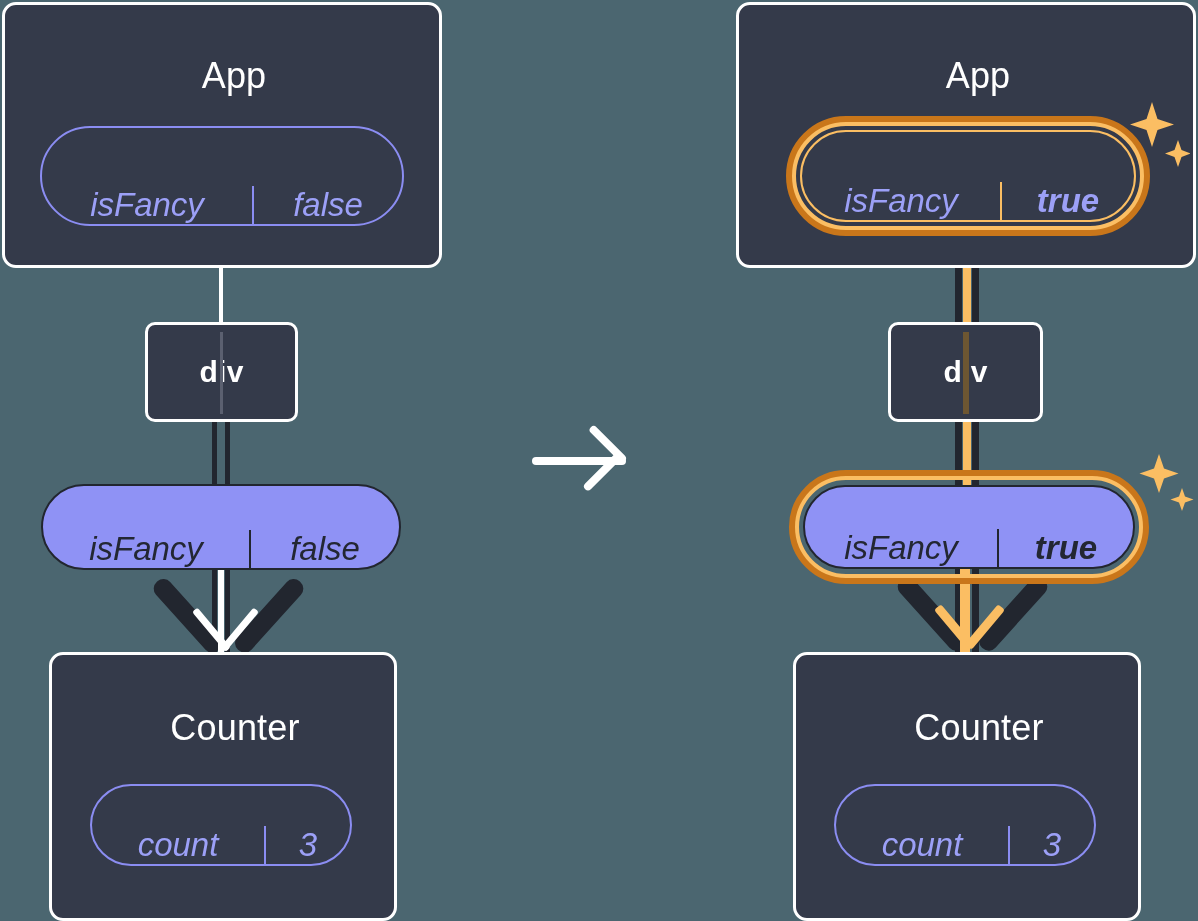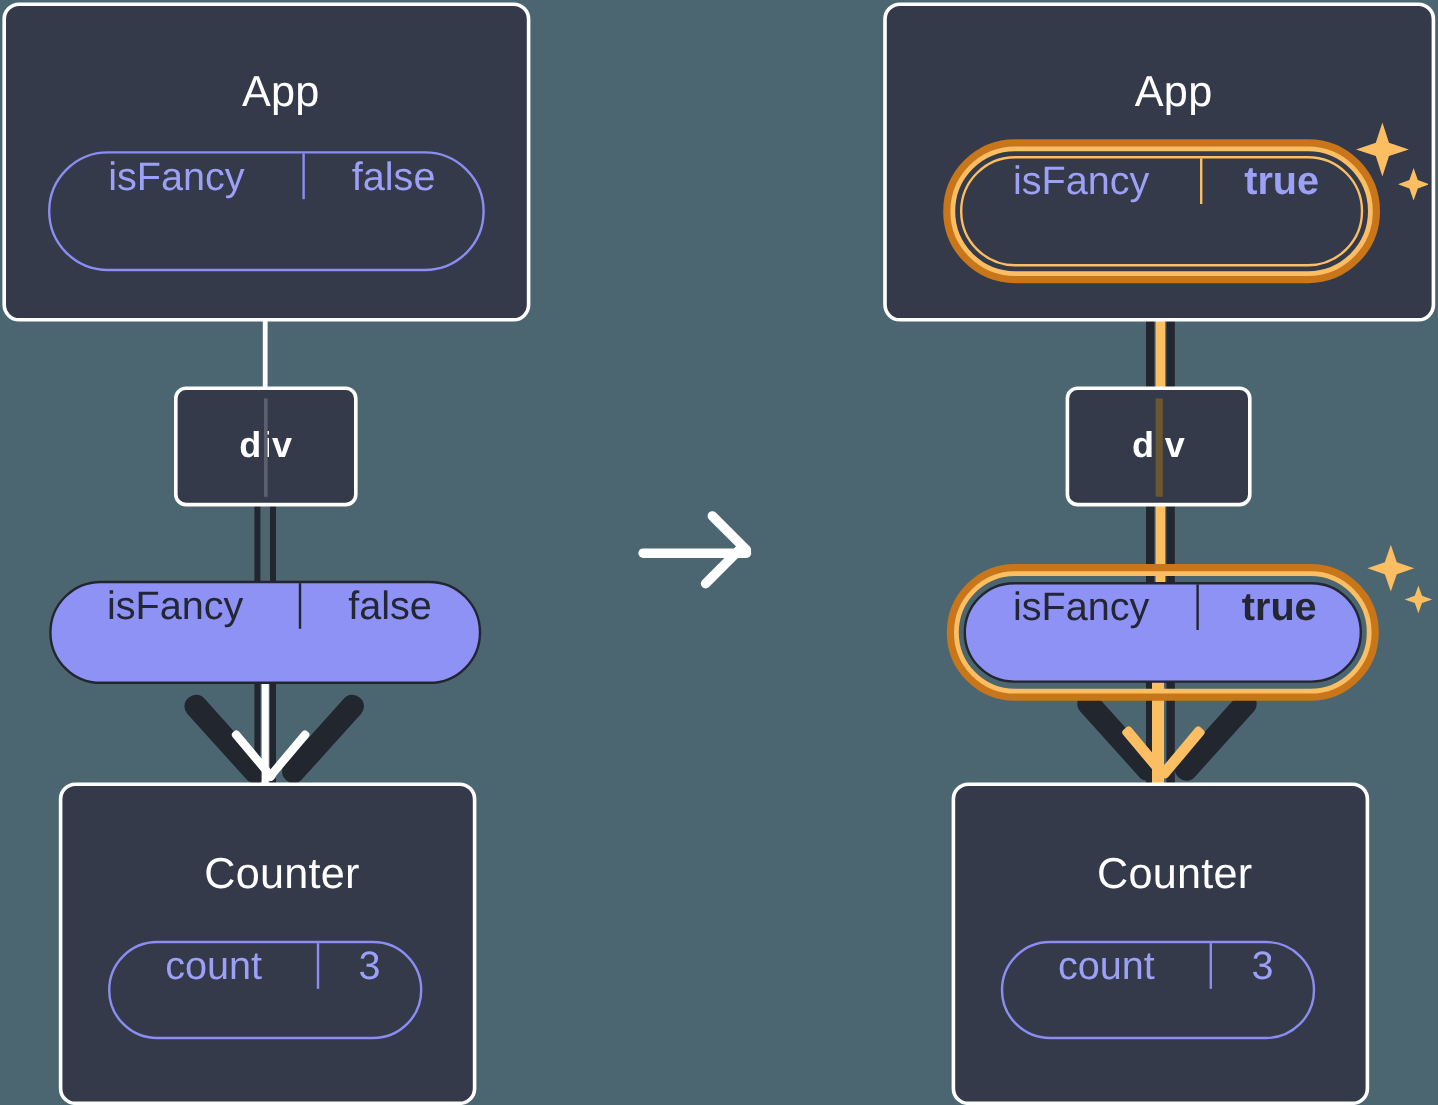--- a/index.html
+++ b/index.html
@@ -39,23 +39,24 @@
   .div-box .lbl{
     color:#ffffff;font-size:30px;font-weight:700;letter-spacing:.3px;
     position:relative;z-index:3;
   }
 
   
   .pill{
     position:absolute;
     box-sizing:border-box;
     display:flex;
-    align-items:flex-start;
+    align-items:flex-end;
     border-radius:999px;
     z-index:6;
+    font-style:italic;
   }
   .pill .cell{
     display:flex;align-items:center;justify-content:center;
     box-sizing:border-box;
     white-space:nowrap;
   }
   .pill .cell.k{flex:0 0 auto;}
   .pill .cell.v{flex:1 1 auto;}
 
   

